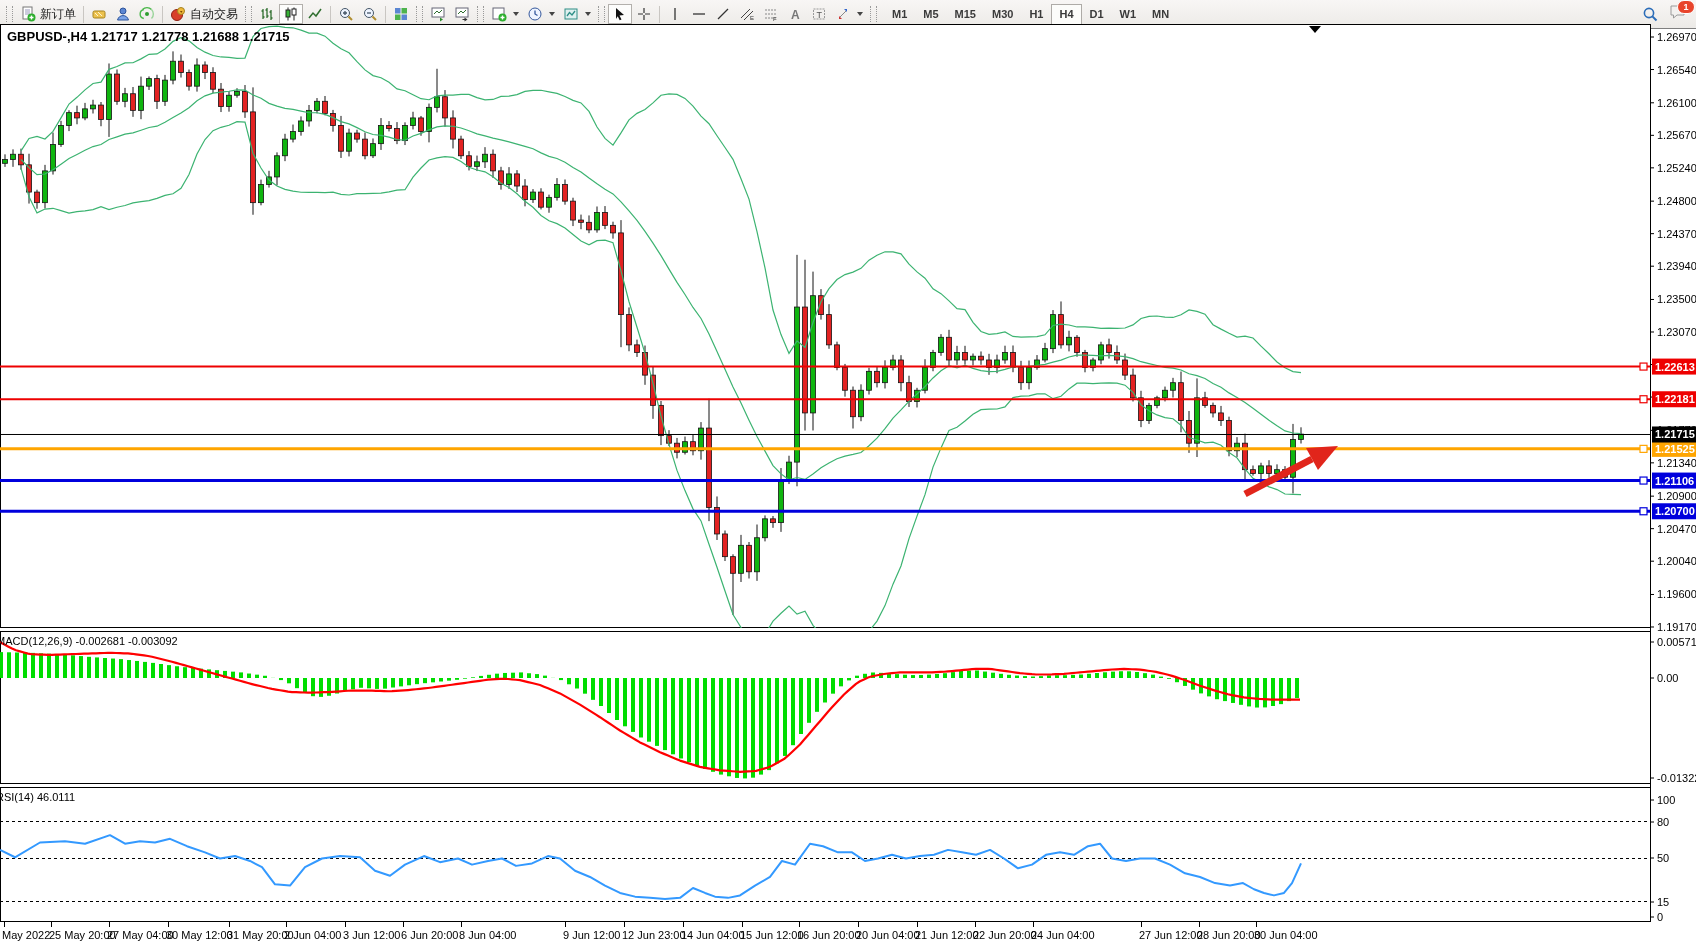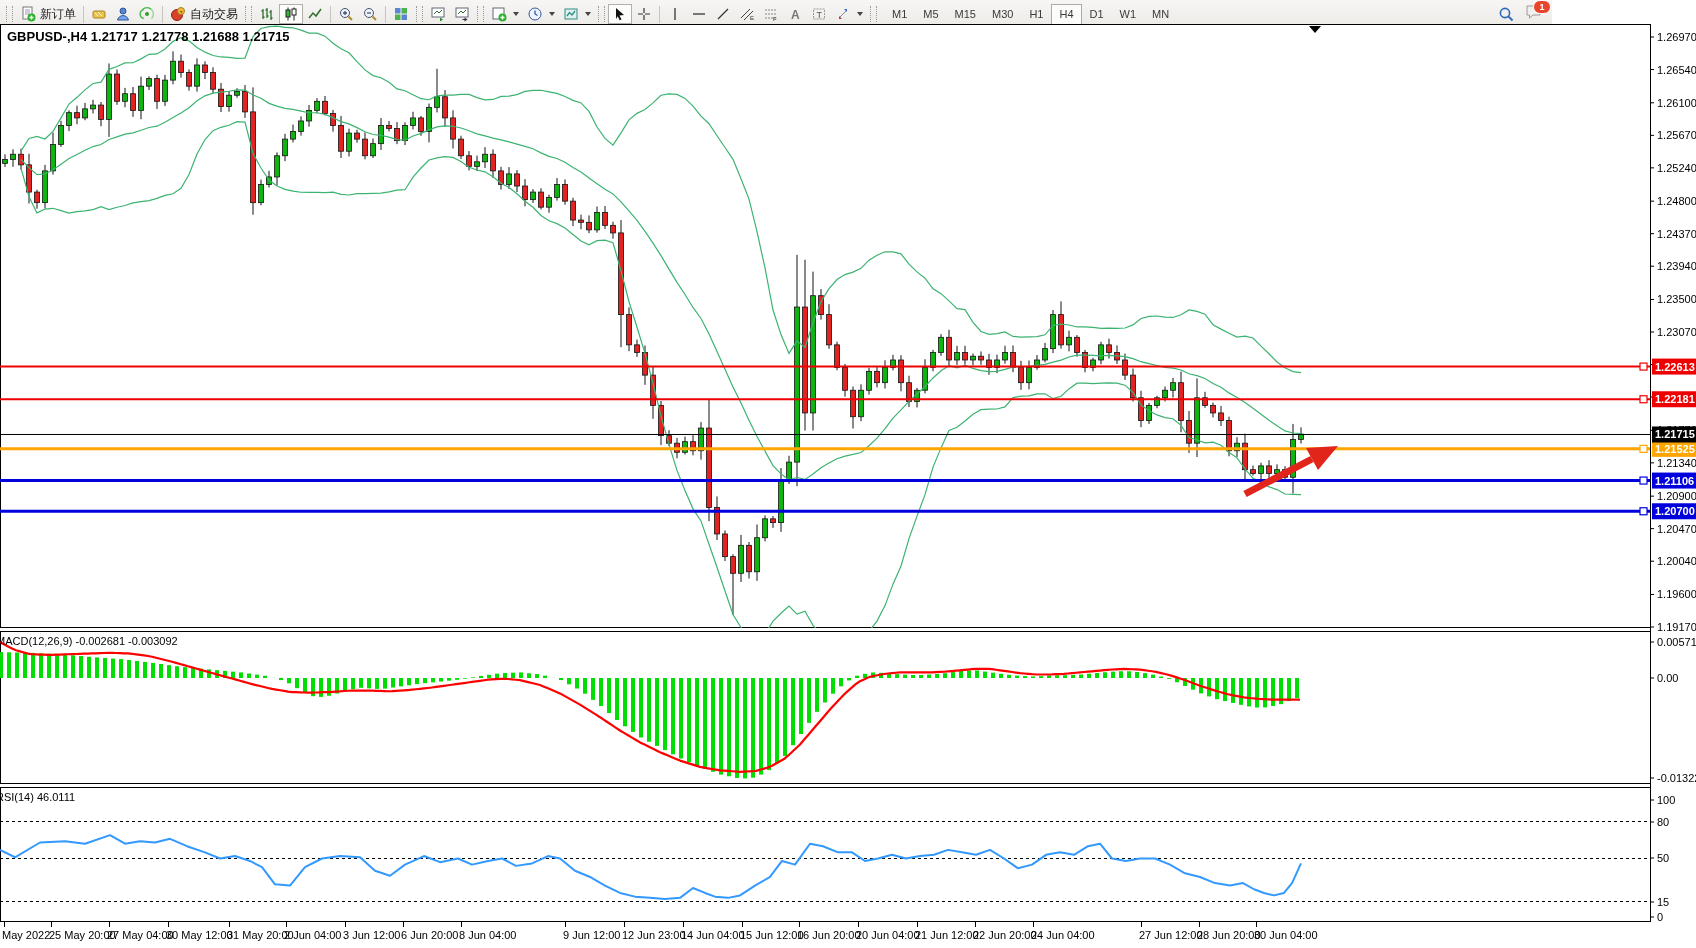--- a/index.html
+++ b/index.html
@@ -1,29 +1,29 @@
 <!DOCTYPE html>
 <html><head>
 <meta charset="utf-8">
 <style>
   html,body{margin:0;padding:0;background:#fff;font-family:"Liberation Sans",sans-serif;}
   #app{position:relative;width:1696px;height:948px;background:#fff;overflow:hidden;}
   
-  .toolbar{position:absolute;top:0;left:0;width:1552px;height:23px;box-sizing:border-box;
+  .toolbar{position:absolute;top:0;left:0;width:1696px;height:23px;box-sizing:border-box;
     background:linear-gradient(#f8f6f5,#eceae7);border-bottom:1px solid #7f7f7f;
     display:flex;align-items:center;padding:14px 3px;}
   .grip{width:5px;height:16px;margin:0 3px;border-left:1px dotted #9a9a9a;border-right:1px dotted #9a9a9a;}
   .tb-sep{width:1px;height:17px;background:#c9c6c2;margin:0 3px;}
   .tb-btn{height:20px;min-width:24px;display:flex;align-items:center;justify-content:center;gap:4px;
     padding:0 3px;font-size:12px;color:#222;border:1px solid transparent;box-sizing:border-box;}
   .tb-btn.pressed{background:#fdfdfc;border:1px solid #b3b0ac;}
   .tb-btn .lbl{white-space:nowrap;}
   .caret{width:0;height:0;border-left:3px solid transparent;border-right:3px solid transparent;border-top:4px solid #444;margin-left:2px;}
   .tf-group{display:flex;align-items:center;margin-left:4px;}
-  .tf-btn{height:19px;padding:0 7px;font-size:11px;font-weight:400;color:#3a3a3a;display:flex;align-items:center;border:1px solid transparent;}
+  .tf-btn{height:19px;padding:0 7px;font-size:11px;font-weight:700;color:#3a3a3a;display:flex;align-items:center;border:1px solid transparent;}
   .tf-btn.active{background:#fcfcfa;border:1px solid #aeaba7;}
   .tb-right{margin-left:auto;display:flex;align-items:center;gap:10px;padding-right:6px;}
   .chat-wrap{position:relative;}
   .badge{position:absolute;top:-4px;right:-8px;background:#e8452c;color:#fff;border-radius:8px;
     font-size:9px;min-width:8px;padding:1px 4px;text-align:center;font-weight:700;border:1px solid #fff;}
   
   #chart-svg{position:absolute;top:23px;left:0;}
   #chart-svg text{font-family:"Liberation Sans",sans-serif;}
 </style>
 </head>

